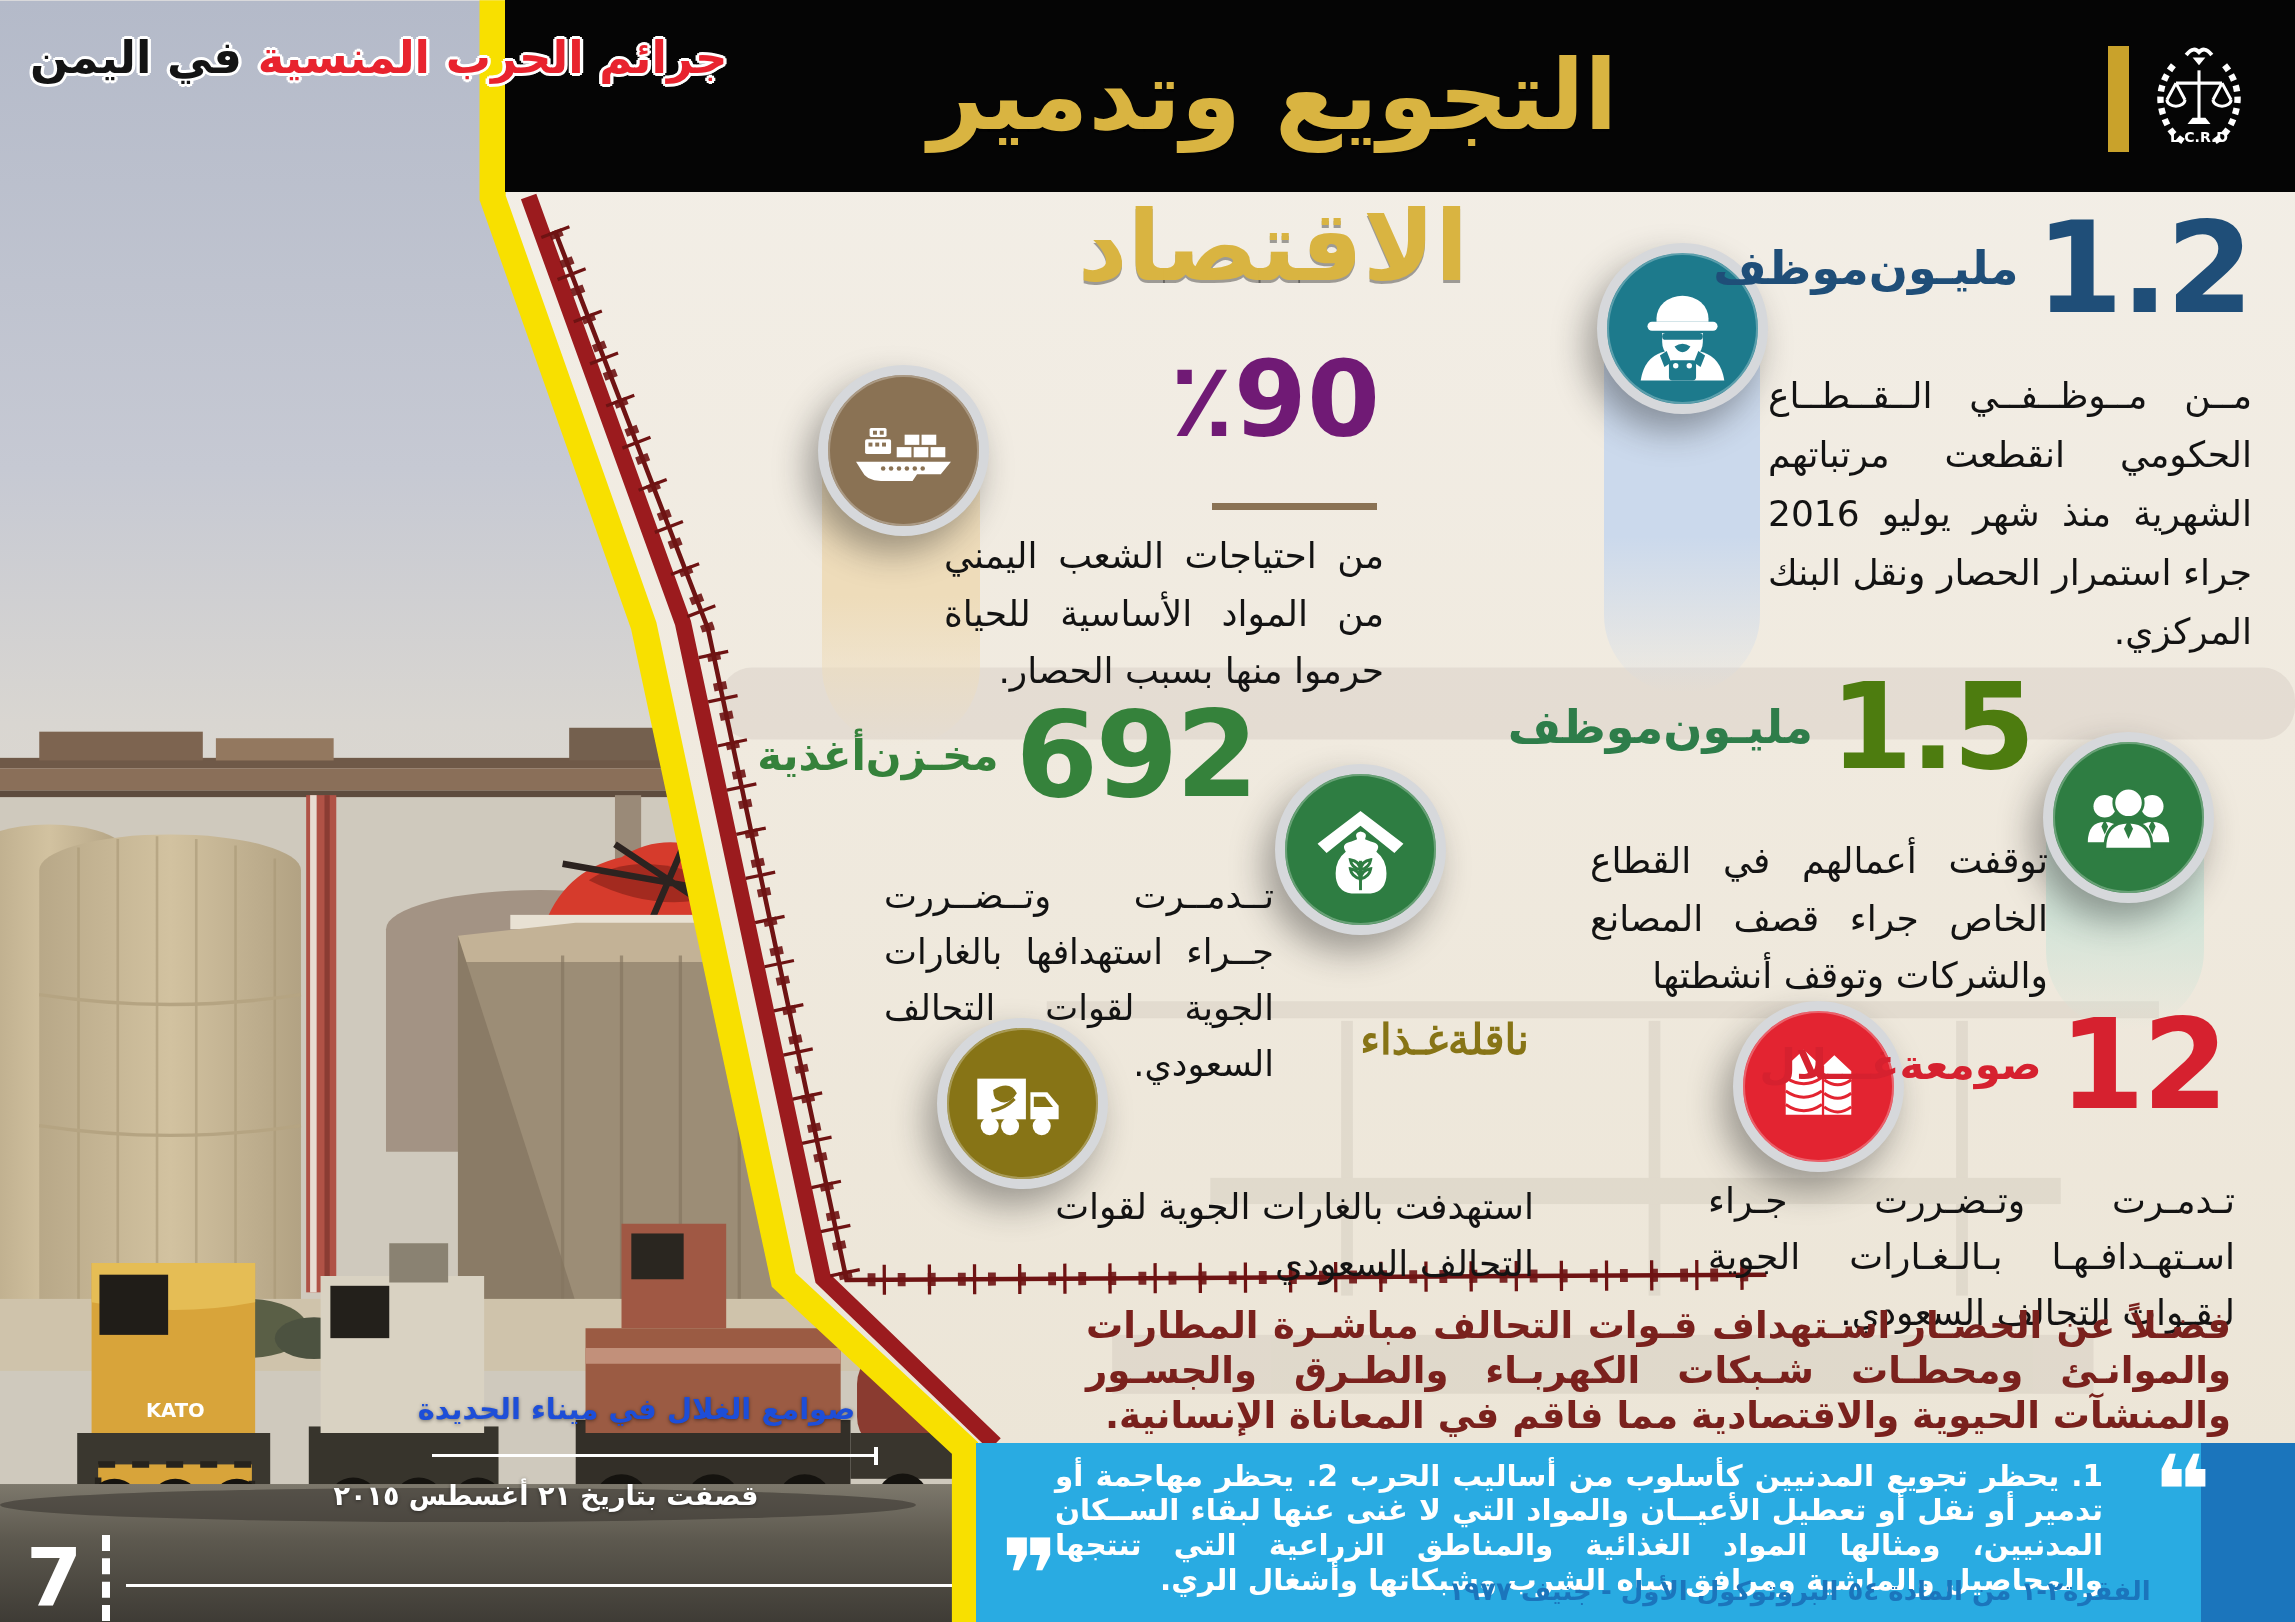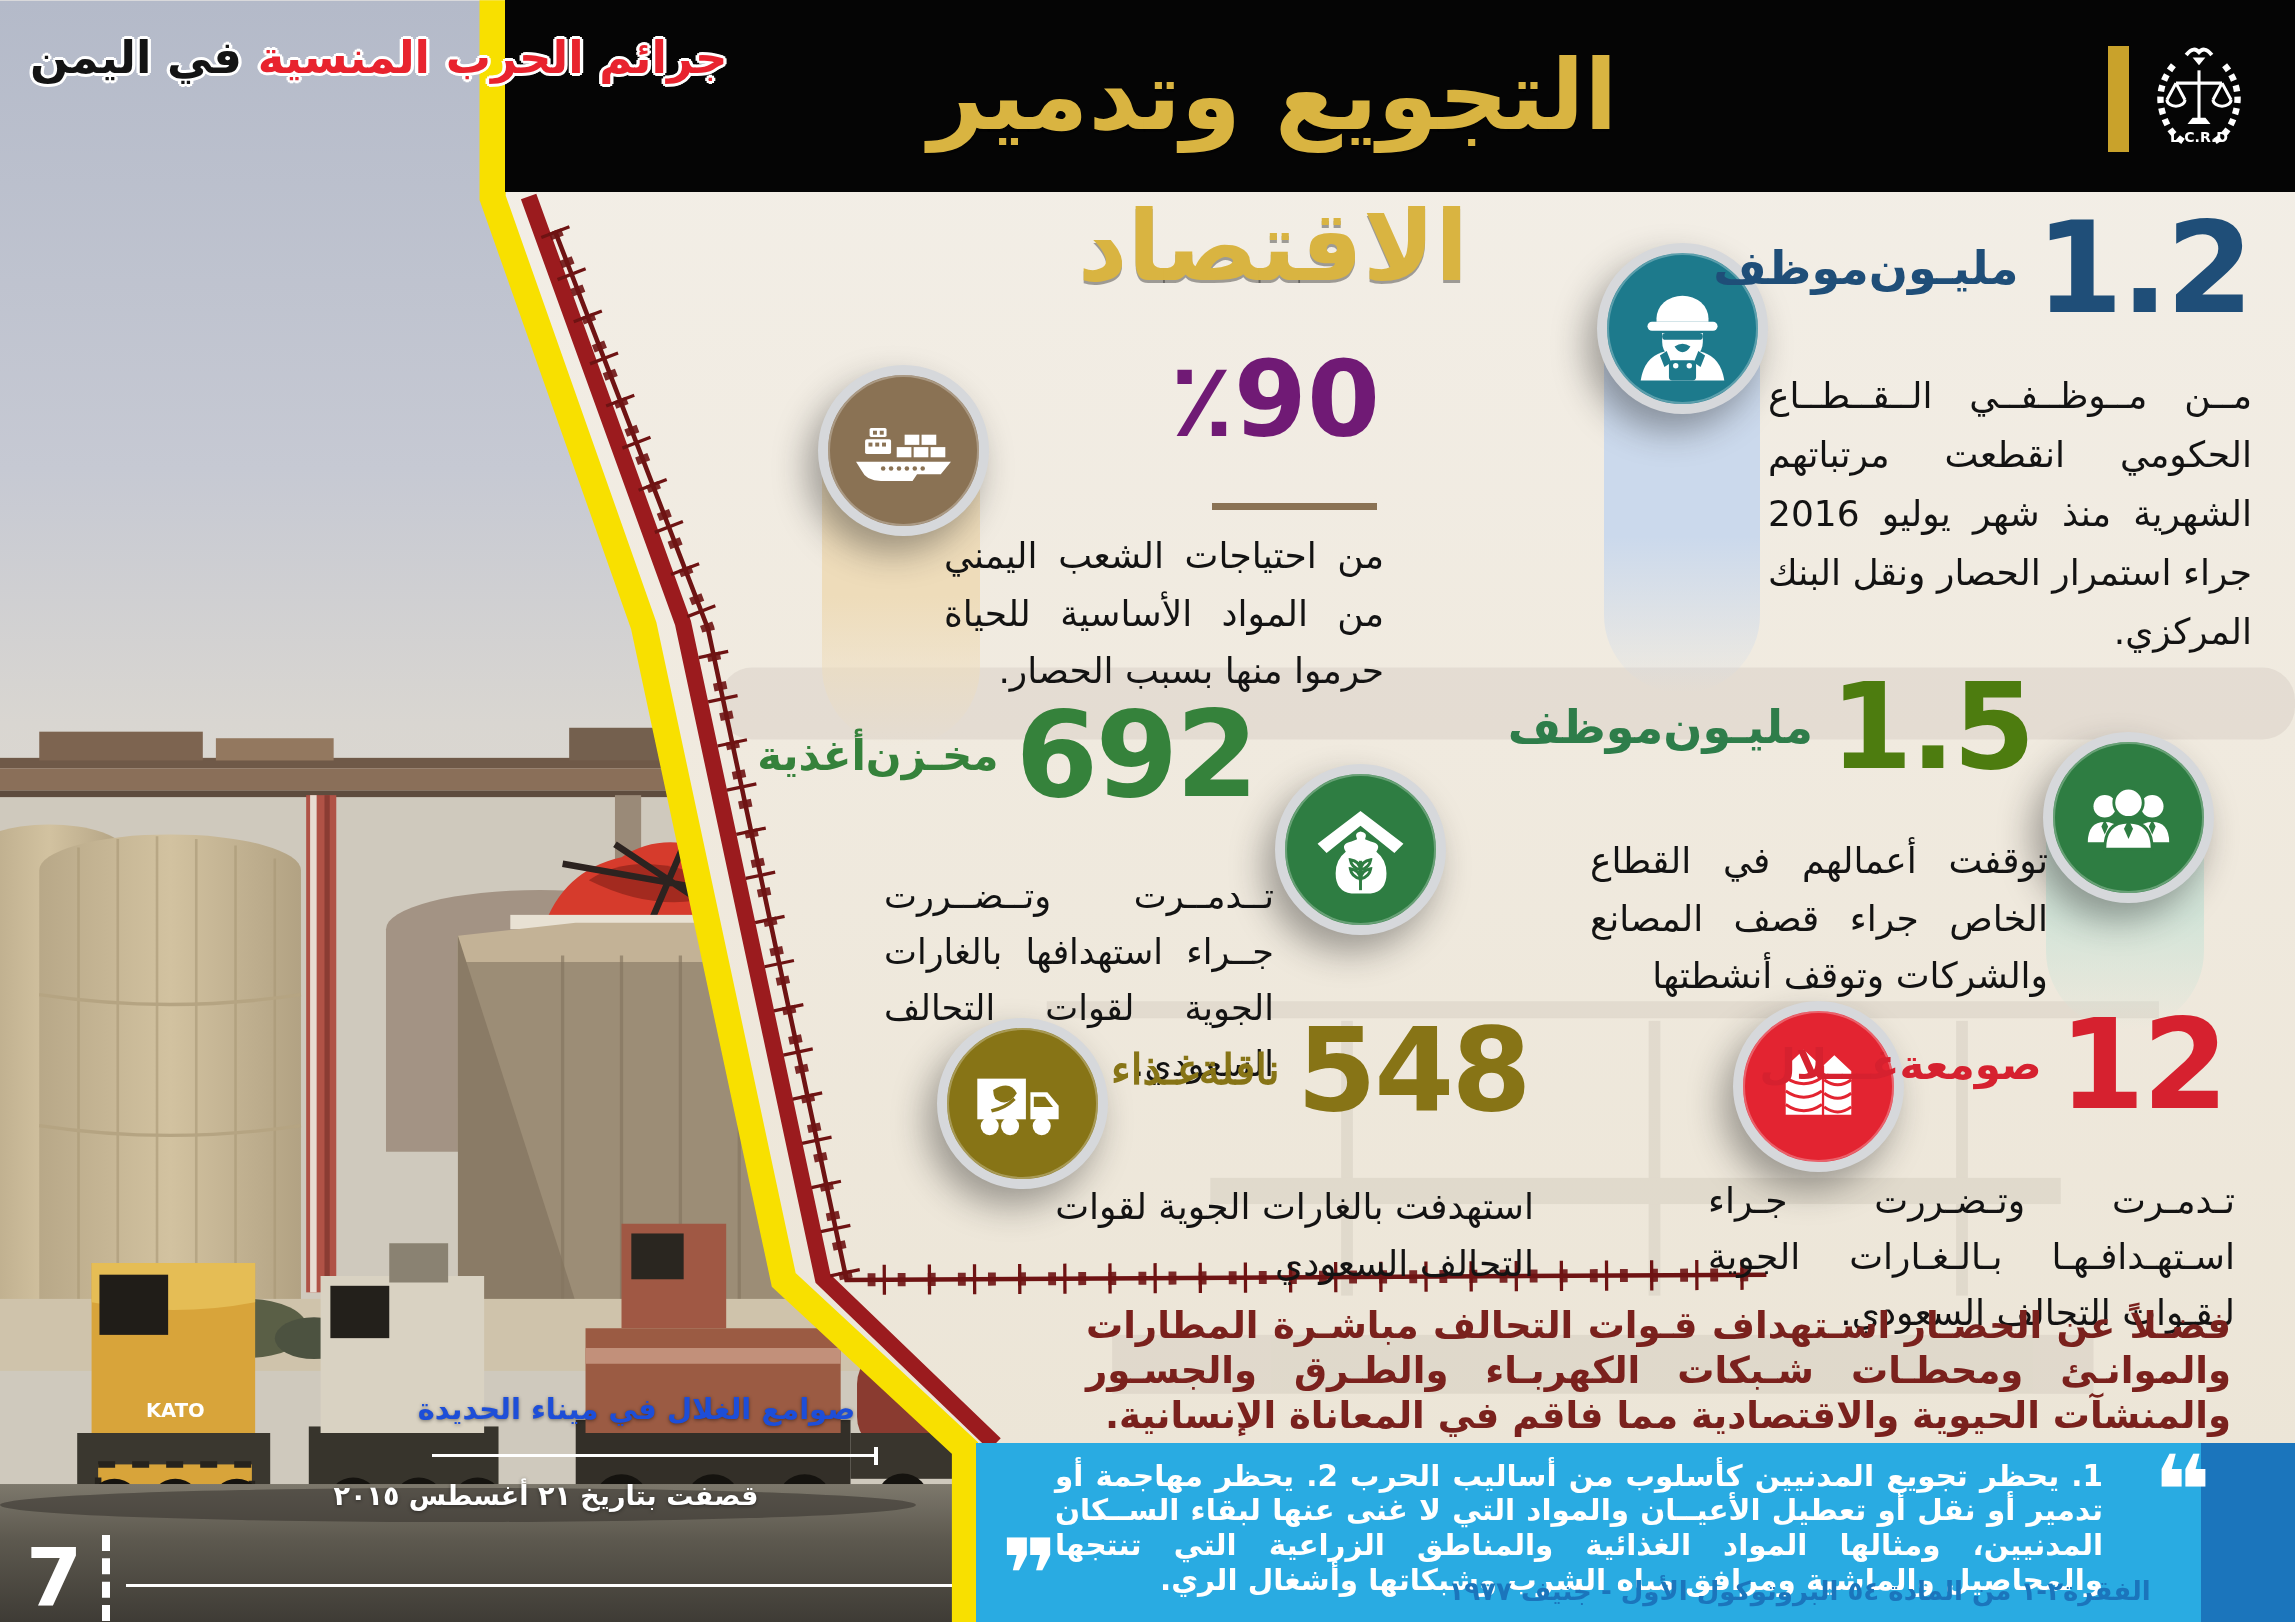--- a/index.html
+++ b/index.html
@@ -373,21 +373,20 @@
         <circle cx="67" cy="70" r="8"></circle>
     </g>
     <g fill="currentColor">
       <path d="M24 38 q15 -9 21 3 q-8 13 -19 5 q-2 -4 -2 -8 z"></path>
       <path d="M22 55 q12 -2 20 -10 l2 2 q-9 9 -21 11 z"></path>
       <path d="M60 44 h10 l7 9 h-17 z"></path>
     </g>
   </svg>
 </div>
 <div class="abs stat-head" id="head-4">
-  <span class="stat-value" id="val-4" style="color: rgb(135, 116, 22);">548</span>
   <span class="stat-unit u64" style="color: rgb(135, 116, 22); font-family: Liberation Serif, serif;">
     <span>ناقلة</span>
     <span>غـذاء</span>
   </span>
 </div>
 <div class="abs stat-desc" id="desc-4">استهدفت بالغارات الجوية لقوات التحالف السعودي</div>
 
 <div class="abs icon-badge" id="badge-5" style="background: rgb(227, 36, 49); color: rgb(227, 36, 49);">
   <svg viewBox="0 0 100 100">
     <path d="M48 36 L64 21 L80 36 V76 H48 Z" fill="#fff" stroke="currentColor" stroke-width="2"></path>

